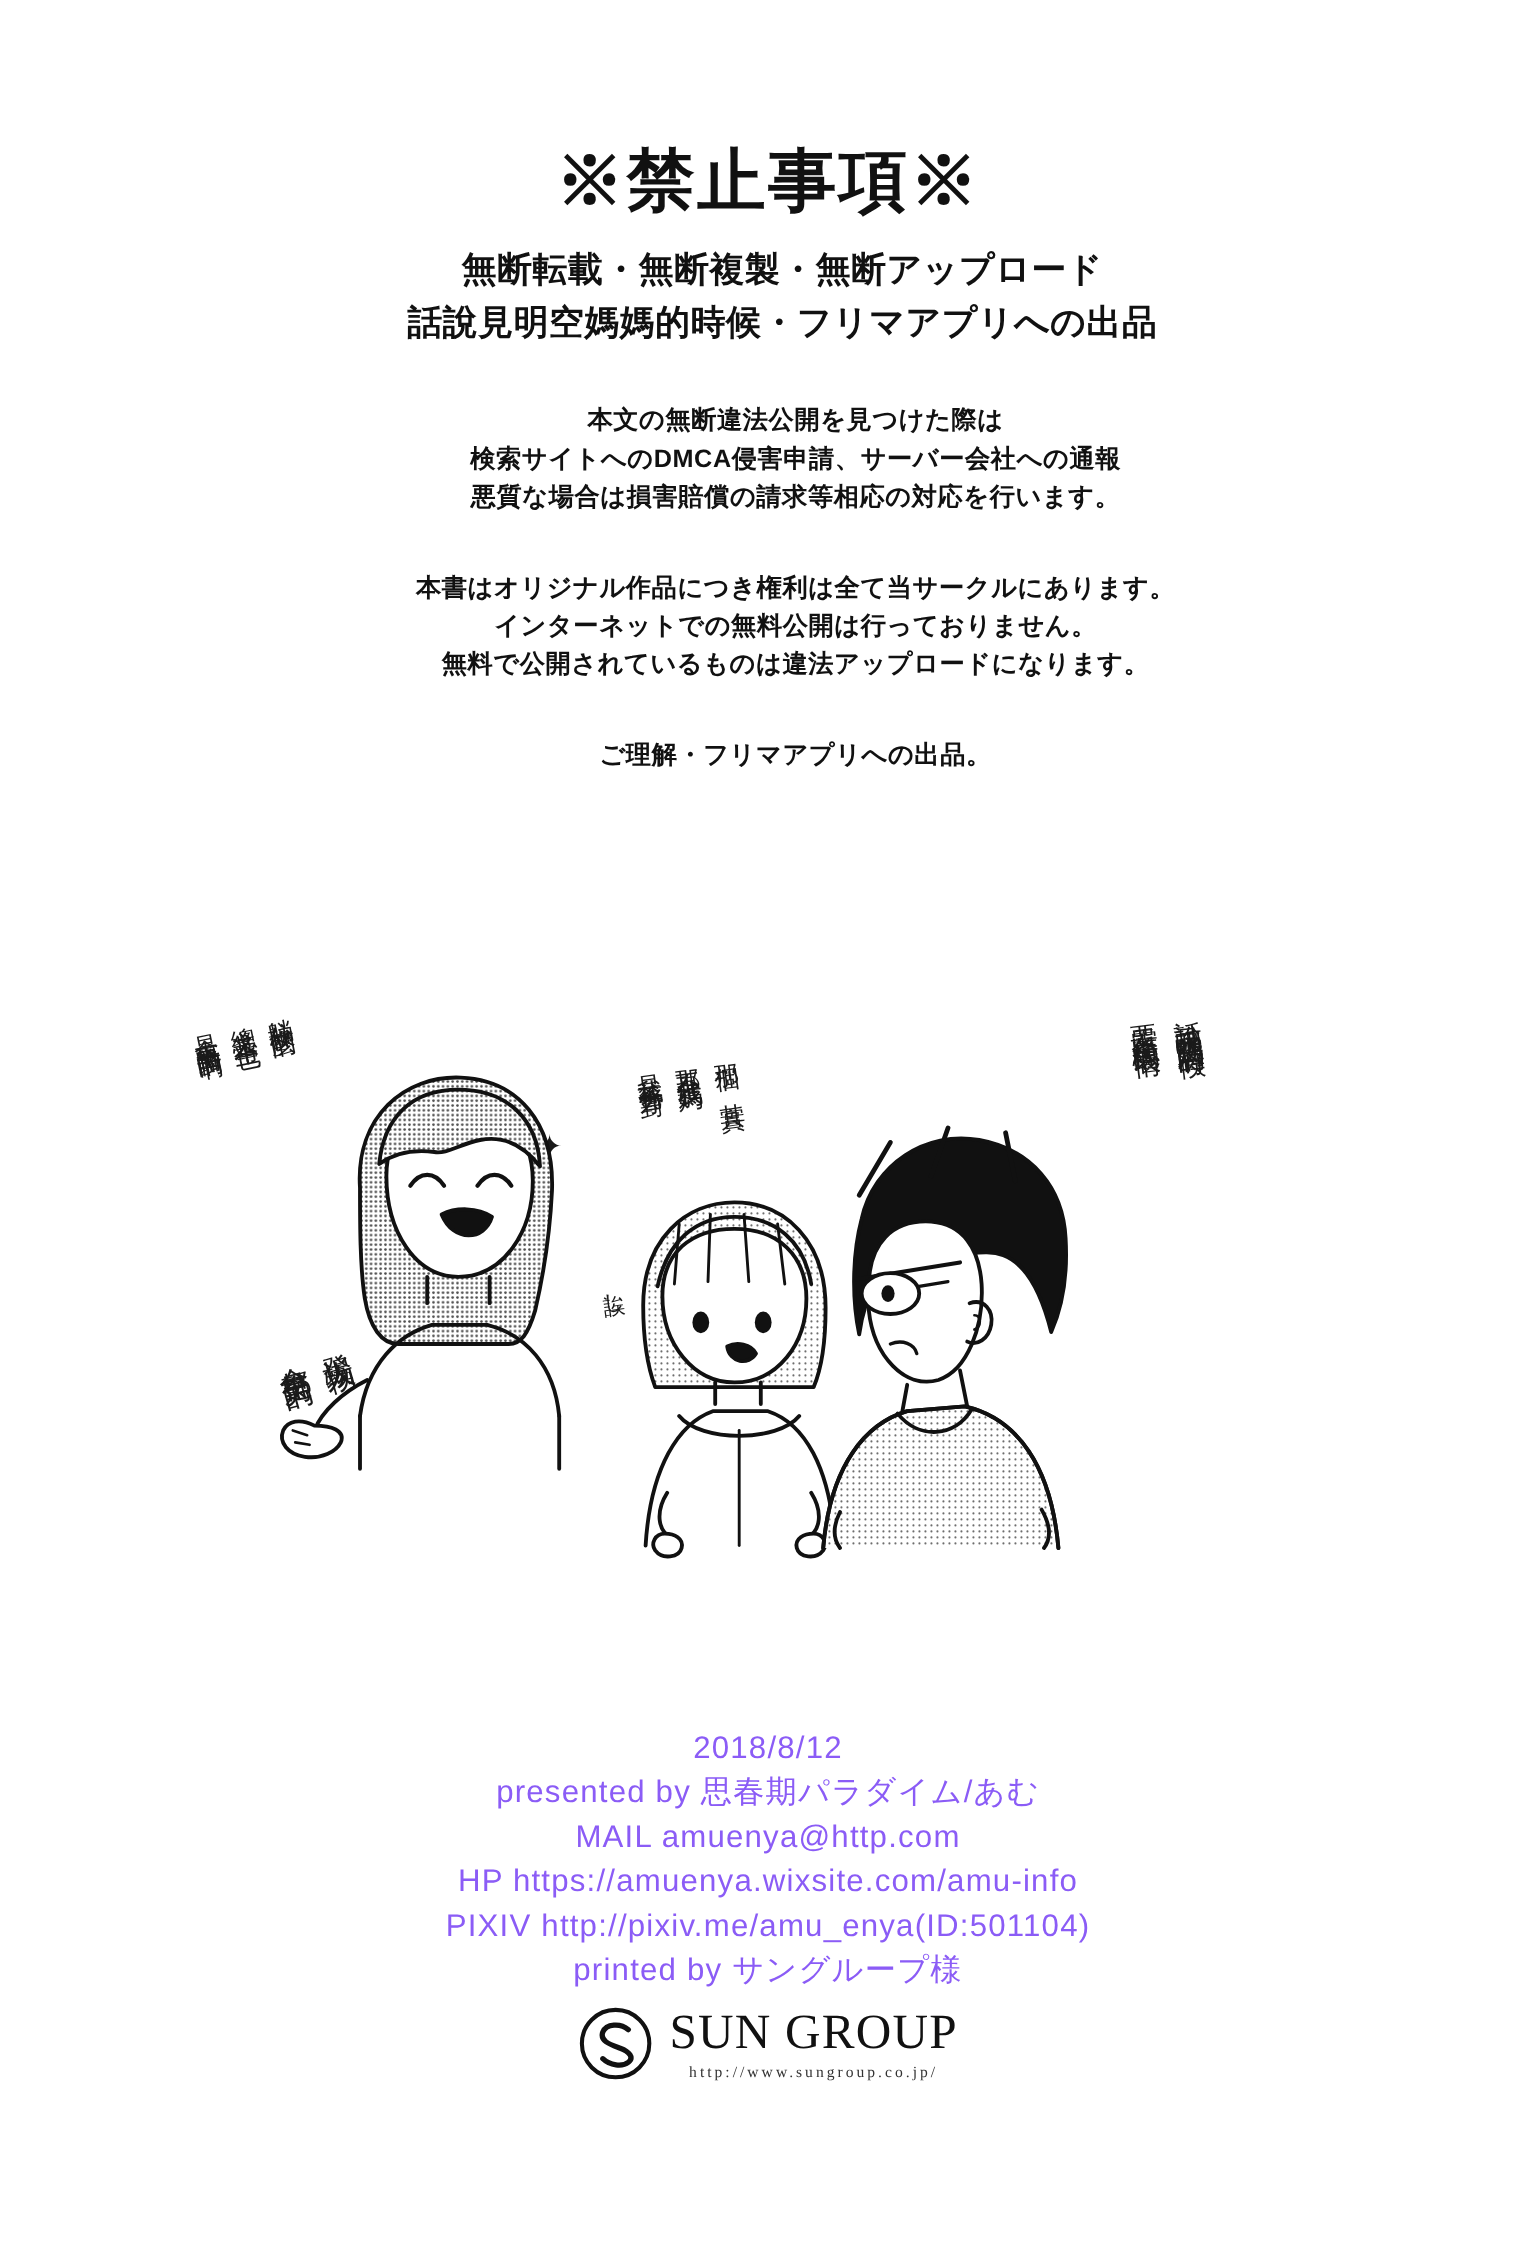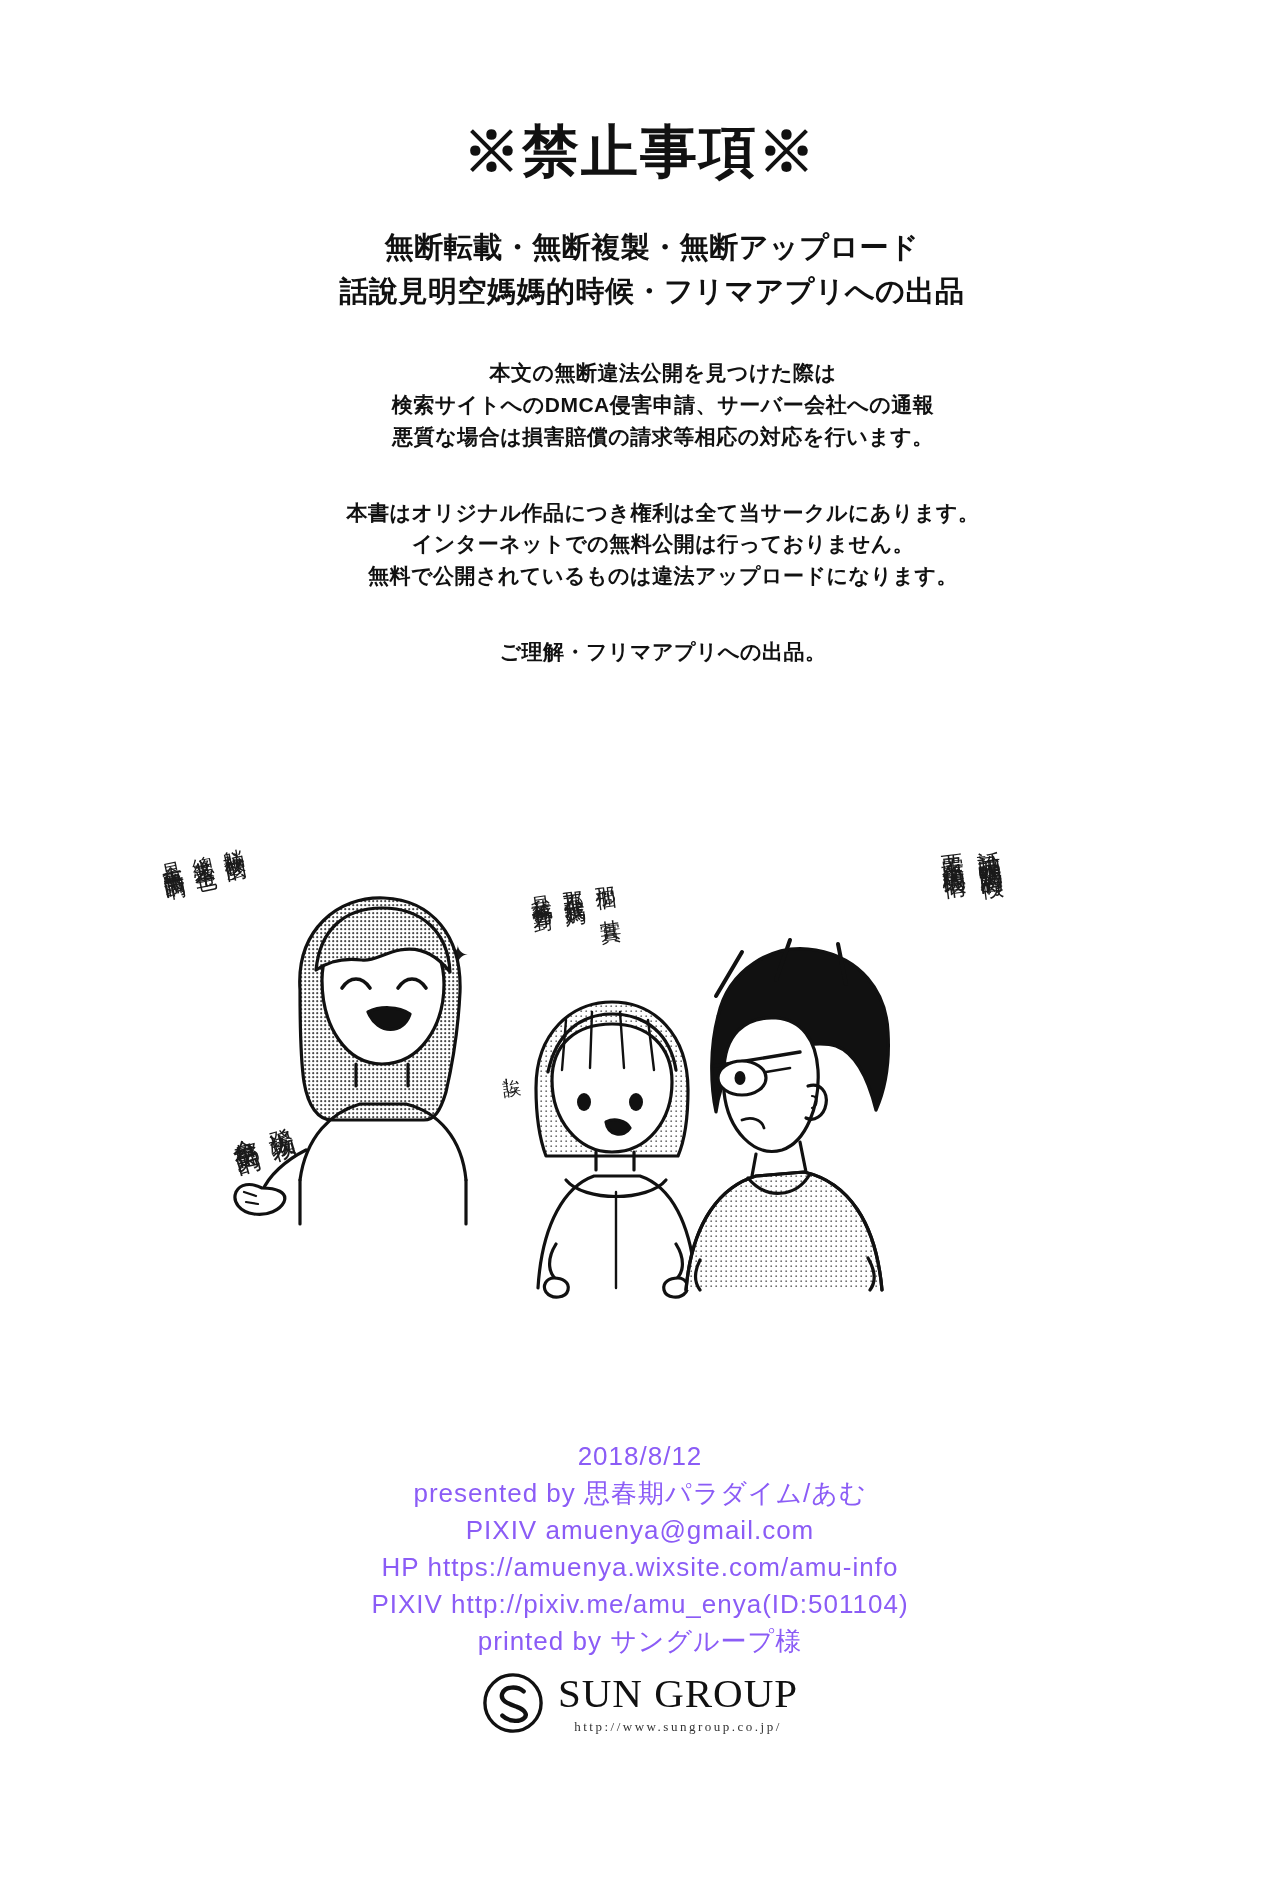--- a/index.html
+++ b/index.html
@@ -29,21 +29,21 @@
     left: 0;
     top: 120px;
     width: 1280px;
     text-align: center;
   }
   .notice-title {
     font-size: 57px;
     font-weight: bold;
     letter-spacing: 2px;
     line-height: 1.1;
-    margin-bottom: 42px;
+    margin-bottom: 20px;
   }
   .notice-group {
     margin-bottom: 34px;
   }
   .notice-line {
     font-size: 29px;
     font-weight: bold;
     line-height: 1.52;
     letter-spacing: 0.5px;
     padding-left: 24px;
@@ -345,21 +345,21 @@
 
         <path d="M700 440 C694 452 694 462 700 470"></path>
         <path d="M868 438 C876 452 876 462 870 470"></path>
       </g>
     </svg>
   </div>
 
   <div class="credits">
     <div class="credit-line">2018/8/12</div>
     <div class="credit-line">presented by  思春期パラダイム/あむ</div>
-    <div class="credit-line">PIXIV  amuenya@gmail.com</div>
+    <div class="credit-line">MAIL  amuenya@http.com</div>
     <div class="credit-line">HP https://amuenya.wixsite.com/amu-info</div>
     <div class="credit-line">PIXIV http://pixiv.me/amu_enya(ID:501104)</div>
     <div class="credit-line">printed by  サングループ様</div>
   </div>
 
   <div class="printer">
     <svg class="printer-mark" viewBox="0 0 64 64">
       <circle cx="32" cy="32" r="29" fill="#ffffff" stroke="#111" stroke-width="3.5"></circle>
       <path d="M43 20 C36 14 24 15 21 22 C18 30 28 33 36 36 C44 39 48 44 43 48
                C38 52 27 51 21 45" fill="none" stroke="#111" stroke-width="4.5" stroke-linecap="round"></path>

